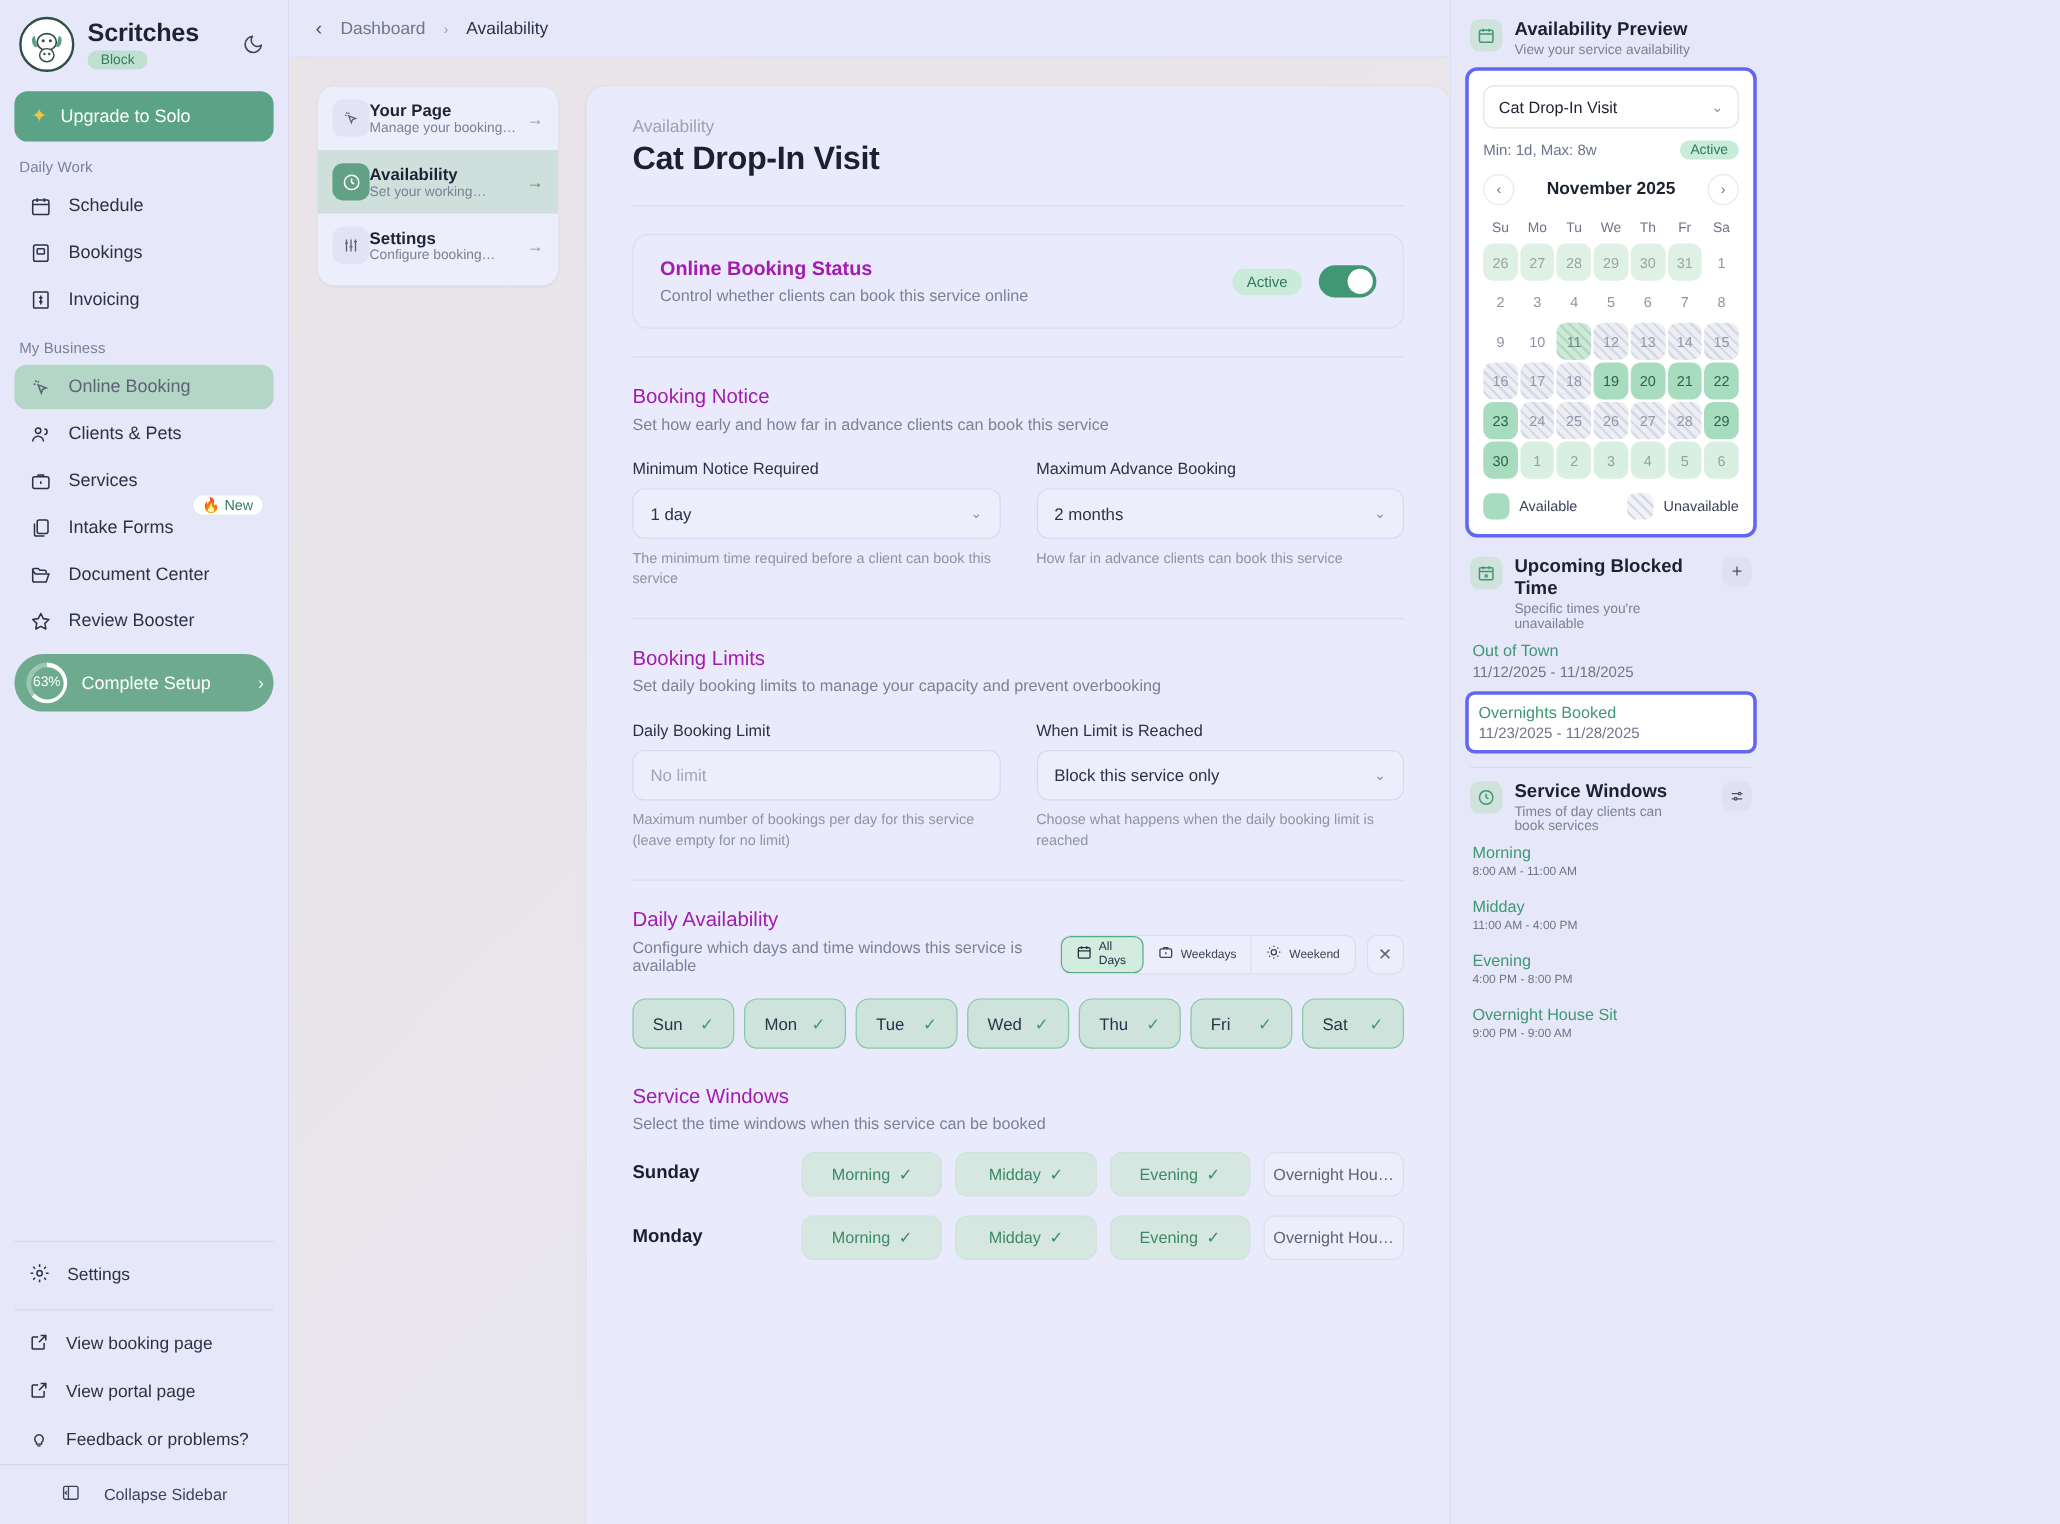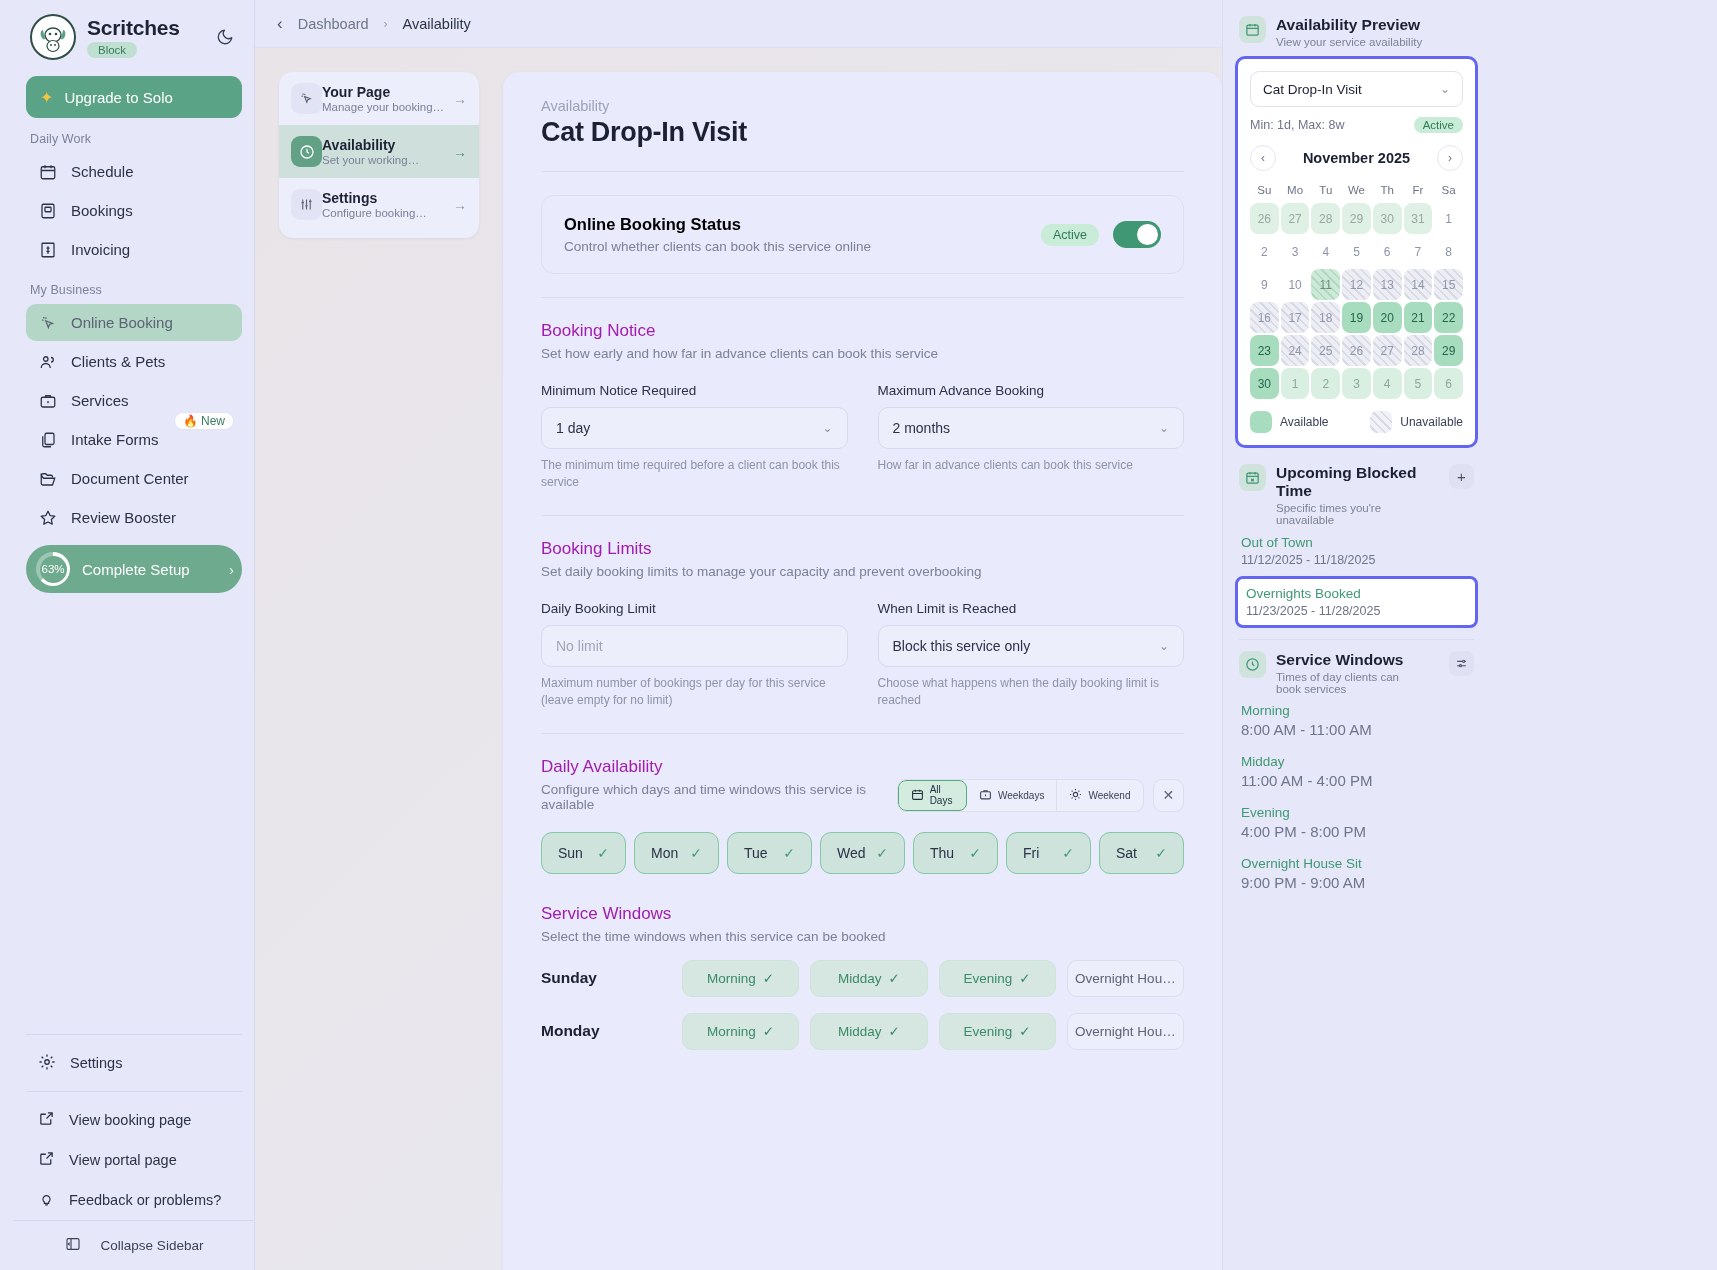--- a/index.html
+++ b/index.html
@@ -2,21 +2,21 @@
 <html><head>
 <meta charset="utf-8">
 <style>
   * { box-sizing: border-box; margin: 0; padding: 0; }
   html, body {
     width: 1717px; height: 1270px;
     font-family: "Liberation Sans", sans-serif;
     background: #e6e8fa;
     overflow: hidden;
   }
-  .app { display: flex; width: 1476px; height: 1270px; position: relative; margin-left: 14px; }
+  .app { display: flex; width: 1476px; height: 1270px; position: relative; }
 
   
   .sidebar {
     width: 241px; height: 1270px; background: #e6e8fa;
     border-right: 1px solid #d6d9f0;
     display: flex; flex-direction: column; flex: 0 0 241px;
     position: relative;
   }
   .brand { display: flex; align-items: center; padding: 14px 16px 8px 16px; gap: 11px; }
   .brand-logo {
@@ -127,21 +127,21 @@
     box-shadow: 0 1px 4px rgba(40,40,80,.05);
   }
   .page-eyebrow { font-size: 14.5px; color: #9ca2b6; }
   .page-title { font-size: 27px; font-weight: 700; color: #1b2132; margin-top: 3px; letter-spacing: -.3px; }
   .hr { height: 1px; background: #dadcee; margin: 23px 0; }
 
   .status-box {
     border: 1px solid #dcdeef; border-radius: 13px; padding: 19px 22px;
     display: flex; align-items: center;
   }
-  .status-title { font-size: 16.5px; font-weight: 700; color: #000000; }
+  .status-title { font-size: 16.5px; font-weight: 700; color: #a21caf; }
   .status-sub { font-size: 13.5px; color: #7b8196; margin-top: 5px; }
   .status-right { margin-left: auto; display: flex; align-items: center; gap: 14px; }
   .pill-active {
     background: #c8ecd8; color: #2f7a57; font-size: 12.5px;
     padding: 4px 12px; border-radius: 11px;
   }
   .toggle {
     width: 48px; height: 27px; border-radius: 14px; background: #3f9873;
     position: relative; cursor: pointer;
   }
@@ -264,21 +264,21 @@
   }
   .block-item { padding: 9px 6px; }
   .block-title { font-size: 13.5px; color: #3f9873; font-weight: 500; }
   .block-dates { font-size: 12.5px; color: #6e7489; margin-top: 3px; }
   .block-item.highlight {
     background: #fff; border: 3px solid #6366f1; border-radius: 8px; padding: 7px 8px;
   }
   .rp-div { height: 1px; background: #d9dcf0; margin: 11px 4px; }
   .sw-item { padding: 8px 6px; }
   .sw-name { font-size: 13.5px; color: #3f9873; font-weight: 500; }
-  .sw-time { font-size: 15px; color: #6e7489; margin-top: 3px; }
+  .sw-time { font-size: 10px; color: #6e7489; margin-top: 3px; }
 </style>
 </head>
 <body>
 
 <div class="app">
 
   <aside class="sidebar">
     <div class="brand">
       <div class="brand-logo">
         <svg width="34" height="34" viewBox="0 0 34 34">

